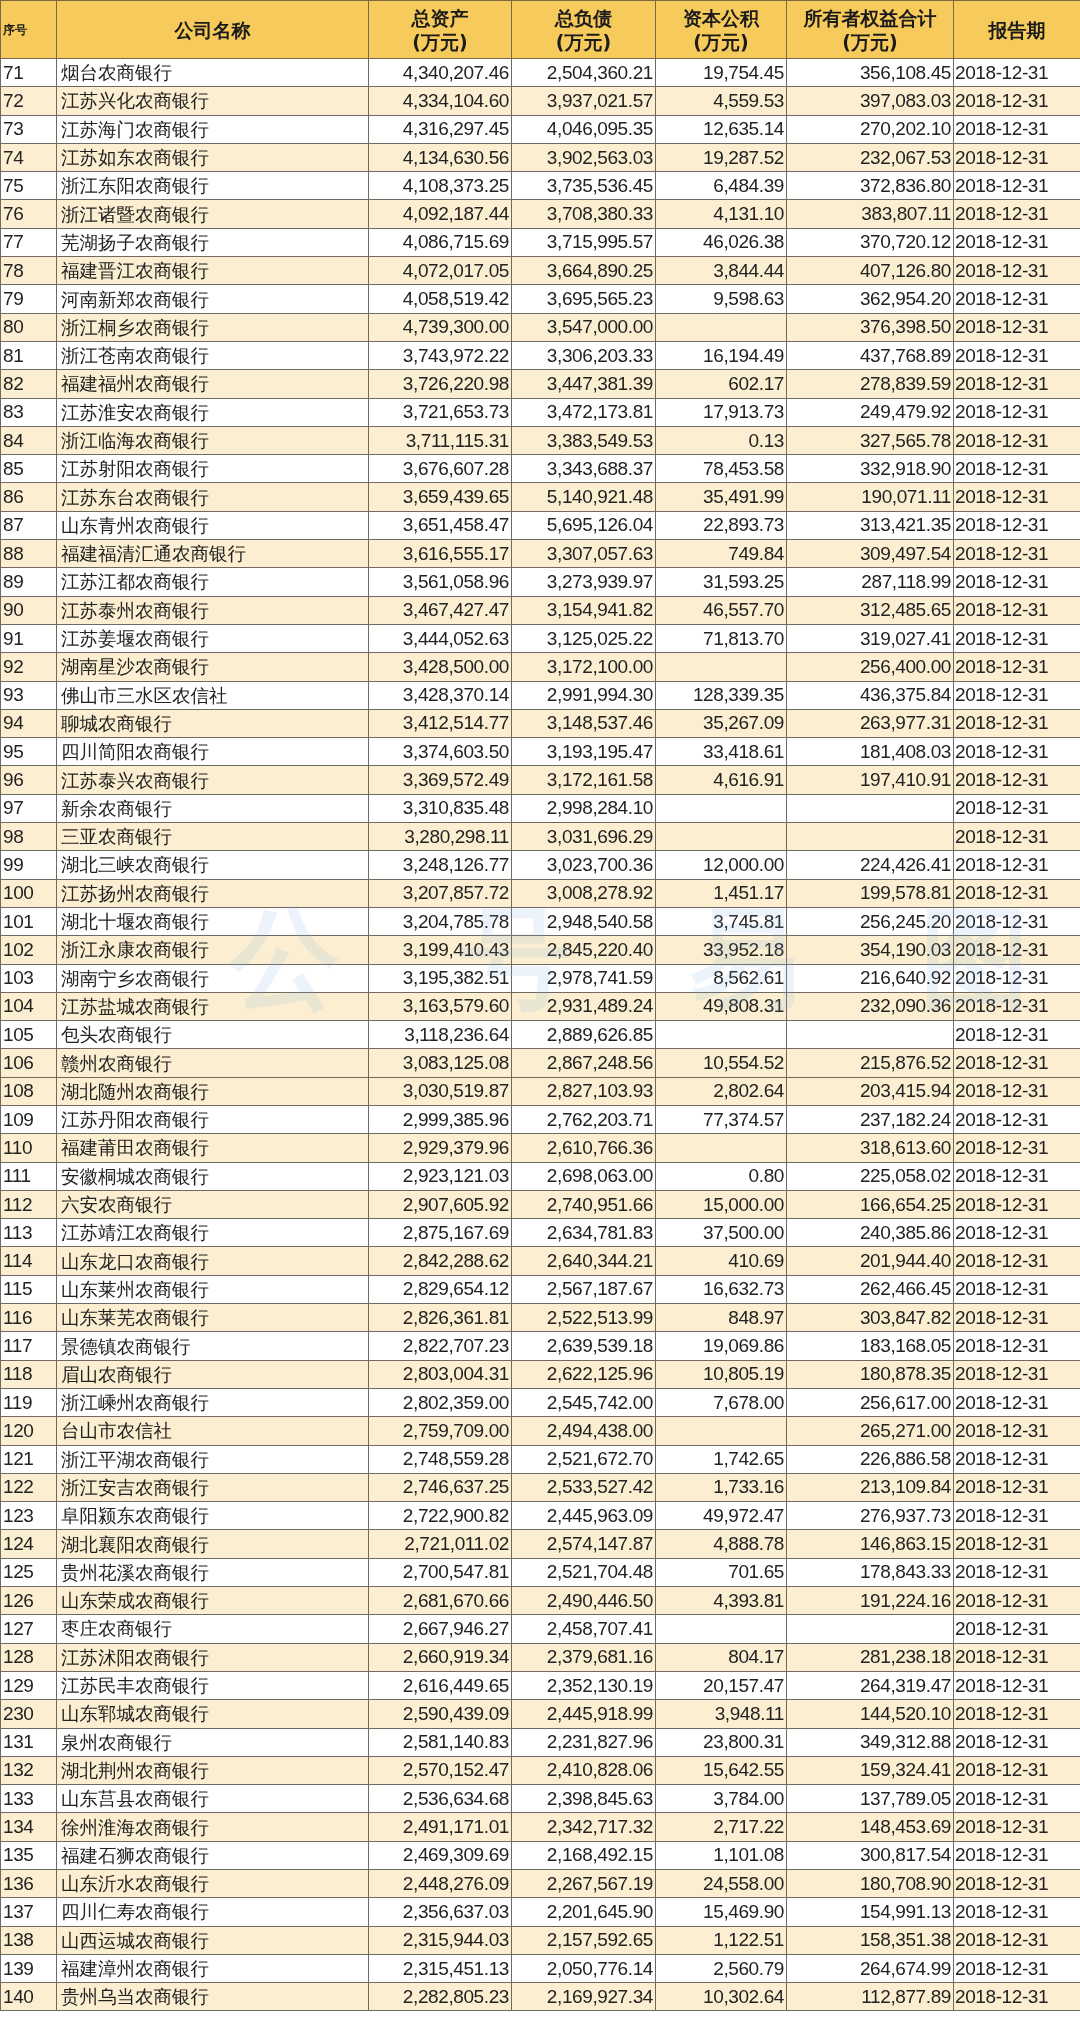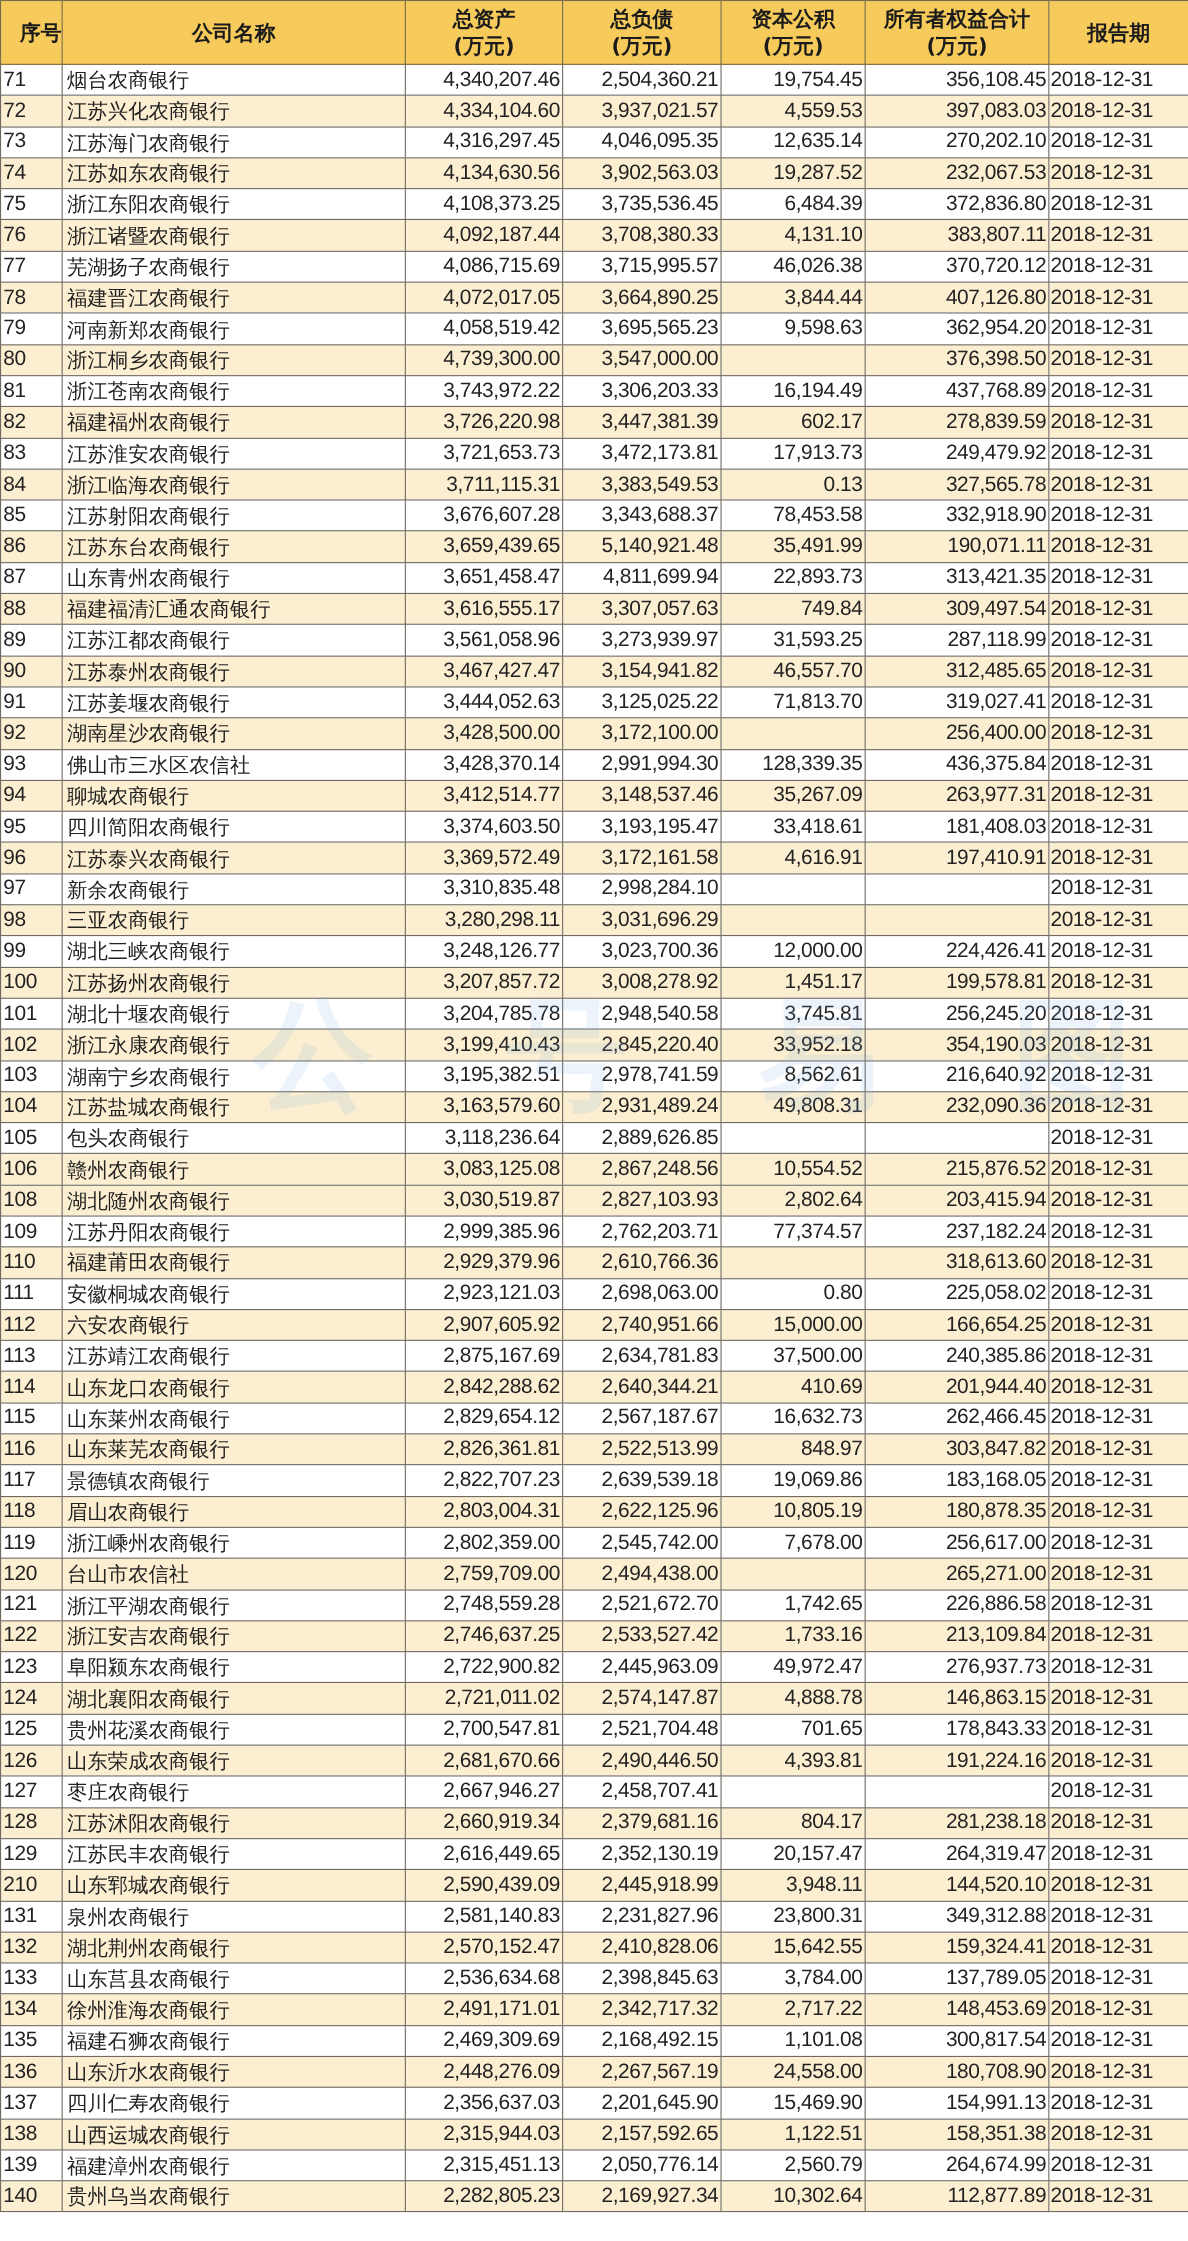--- a/index.html
+++ b/index.html
@@ -3,21 +3,21 @@
 <meta charset="utf-8">
 <style>
   html, body { margin:0; padding:0; background:#ffffff; }
   body { width:1080px; height:2037px; overflow:hidden; position:relative;
          font-family:"DejaVu Sans","Liberation Sans",sans-serif; color:#1a1a1a; }
   table { border-collapse:collapse; table-layout:fixed; width:1080px; position:absolute; left:0; top:0; }
   col.c0{width:56px} col.c1{width:312px} col.c2{width:143px} col.c3{width:144px}
   col.c4{width:131px} col.c5{width:167px} col.c6{width:127px}
   th { background:#f6ca5b; height:57px; font-weight:bold; font-size:19px; line-height:24px;
        border:1px solid #7a6a48; text-align:center; padding:0; color:#1b1b1b; }
-  th.seq { text-align:right; padding-left:2px; font-size:19px; }
+  th.seq { text-align:left; padding-left:2px; font-size:12px; }
   td { height:27.3px; font-size:19px; border:1px solid #6f6a60; padding:0 2px; white-space:nowrap;
        overflow:hidden; font-family:"Liberation Sans Narrow","Liberation Sans",sans-serif; letter-spacing:-0.4px; color:#222; }
   td.seq { text-align:left; font-weight:normal; }
   td.name { text-align:left; padding-left:4px; font-family:"DejaVu Sans",sans-serif; letter-spacing:0; font-size:18.5px; }
   td.num { text-align:right; }
   td.date { text-align:left; padding-left:1px; }
   tr.alt td { background:#fcefd1; }
   tr.plain td { background:#ffffff; }
   .wm { position:absolute; left:230px; top:885px; font-size:110px; font-weight:bold;
         color:rgba(120,170,230,0.14); letter-spacing:120px; pointer-events:none; white-space:nowrap;
@@ -189,21 +189,21 @@
         <td class="num">3,659,439.65</td>
         <td class="num">5,140,921.48</td>
         <td class="num">35,491.99</td>
         <td class="num">190,071.11</td>
         <td class="date">2018-12-31</td>
       </tr>
       <tr class="plain">
         <td class="seq">87</td>
         <td class="name">山东青州农商银行</td>
         <td class="num">3,651,458.47</td>
-        <td class="num">4,811,699.94</td>
+        <td class="num">5,695,126.04</td>
         <td class="num">22,893.73</td>
         <td class="num">313,421.35</td>
         <td class="date">2018-12-31</td>
       </tr>
       <tr class="alt">
         <td class="seq">88</td>
         <td class="name">福建福清汇通农商银行</td>
         <td class="num">3,616,555.17</td>
         <td class="num">3,307,057.63</td>
         <td class="num">749.84</td>
@@ -564,21 +564,21 @@
       <tr class="plain">
         <td class="seq">129</td>
         <td class="name">江苏民丰农商银行</td>
         <td class="num">2,616,449.65</td>
         <td class="num">2,352,130.19</td>
         <td class="num">20,157.47</td>
         <td class="num">264,319.47</td>
         <td class="date">2018-12-31</td>
       </tr>
       <tr class="alt">
-        <td class="seq">210</td>
+        <td class="seq">230</td>
         <td class="name">山东郓城农商银行</td>
         <td class="num">2,590,439.09</td>
         <td class="num">2,445,918.99</td>
         <td class="num">3,948.11</td>
         <td class="num">144,520.10</td>
         <td class="date">2018-12-31</td>
       </tr>
       <tr class="plain">
         <td class="seq">131</td>
         <td class="name">泉州农商银行</td>

